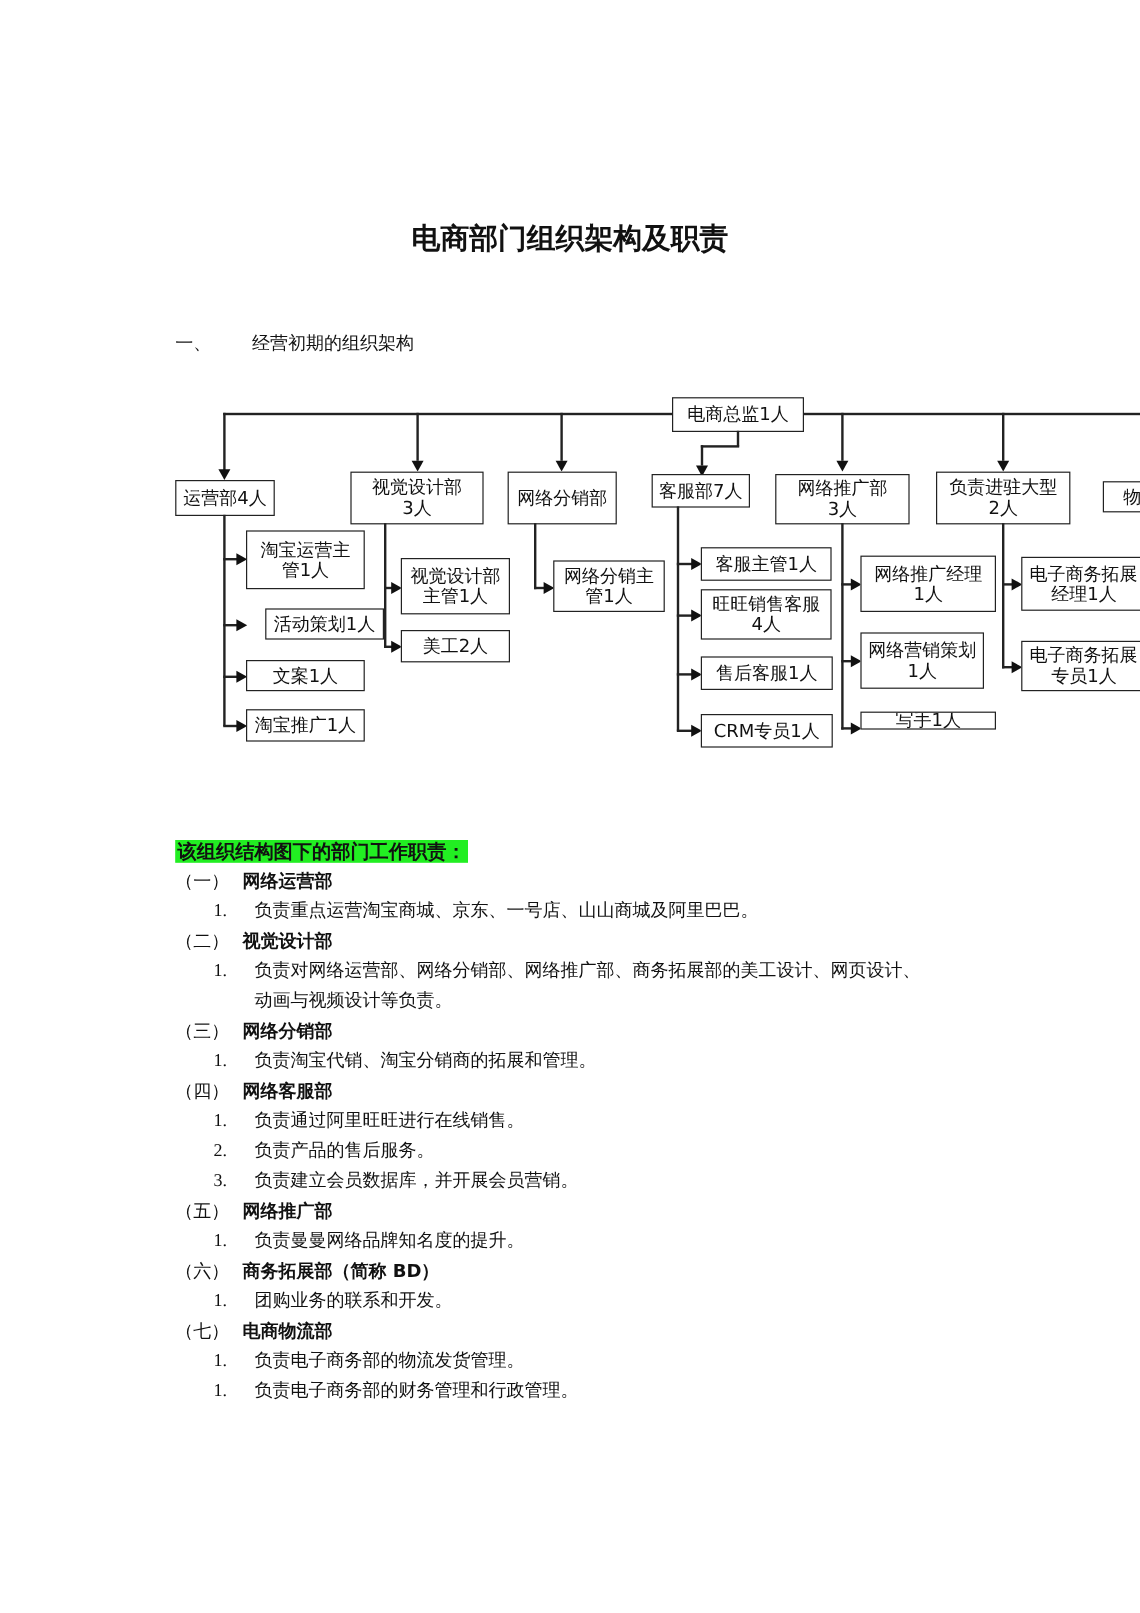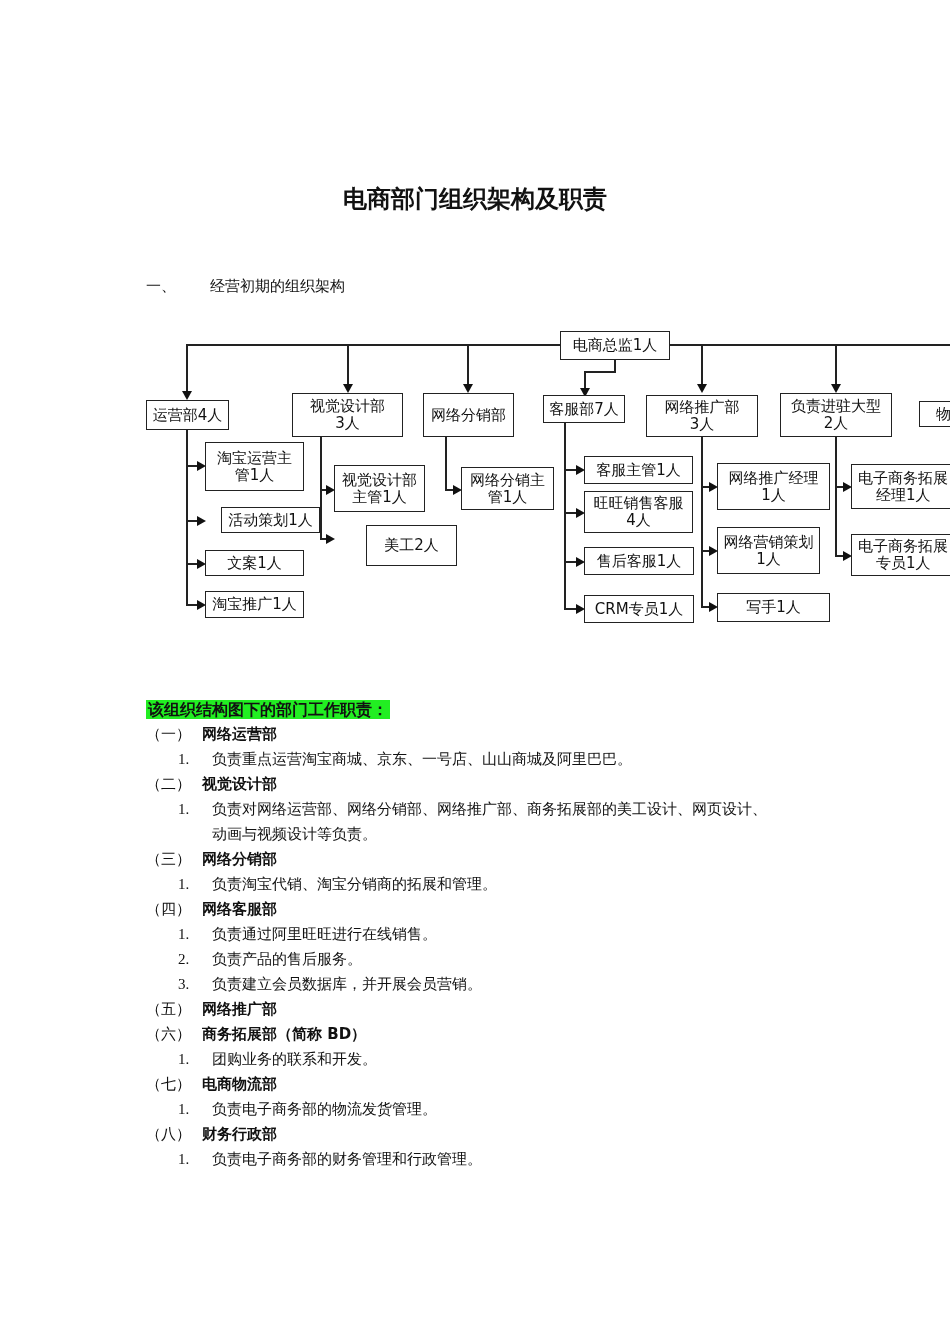--- a/index.html
+++ b/index.html
@@ -113,21 +113,21 @@
 
   <div class="line" style="left:320px; top:436px; width:2px; height:103px;"></div>
   <div class="line" style="left:320px; top:489px; width:7px; height:2px;"></div>
   <div class="arrow-right" style="left:326px; top:485px;"></div>
   <div class="line" style="left:320px; top:538px; width:7px; height:2px;"></div>
   <div class="arrow-right" style="left:326px; top:534px;"></div>
   <div class="box" style="left:334px; top:465px; width:91px; height:47px;">
     <span>视觉设计部</span>
     <span>主管1人</span>
   </div>
-  <div class="box" style="left:334px; top:525px; width:91px; height:41px;margin-left:32px;">
+  <div class="box" style="left:334px; top:525px; width:91px; height:27px;">
     <span>美工2人</span>
   </div>
 
   <div class="line" style="left:445px; top:436px; width:2px; height:55px;"></div>
   <div class="line" style="left:445px; top:489px; width:9px; height:2px;"></div>
   <div class="arrow-right" style="left:453px; top:485px;"></div>
   <div class="box" style="left:461px; top:467px; width:93px; height:43px;">
     <span>网络分销主</span>
     <span>管1人</span>
   </div>
@@ -163,21 +163,21 @@
   <div class="line" style="left:701px; top:606px; width:9px; height:2px;"></div>
   <div class="arrow-right" style="left:709px; top:602px;"></div>
   <div class="box" style="left:717px; top:463px; width:113px; height:47px;">
     <span>网络推广经理</span>
     <span>1人</span>
   </div>
   <div class="box" style="left:717px; top:527px; width:103px; height:47px;">
     <span>网络营销策划</span>
     <span>1人</span>
   </div>
-  <div class="box" style="left:717px; top:593px; width:113px; height:29px;">
+  <div class="box" style="left:717px; top:593px; width:113px; height:15px;">
     <span>写手1人</span>
   </div>
 
   <div class="line" style="left:835px; top:436px; width:2px; height:121px;"></div>
   <div class="line" style="left:835px; top:486px; width:9px; height:2px;"></div>
   <div class="arrow-right" style="left:843px; top:482px;"></div>
   <div class="line" style="left:835px; top:555px; width:9px; height:2px;"></div>
   <div class="arrow-right" style="left:843px; top:551px;"></div>
   <div class="box" style="left:851px; top:464px; width:120px; height:45px; align-items:flex-start; padding-left:6px;">
     <span>电子商务拓展</span>
@@ -197,20 +197,20 @@
       <div class="h"><span class="idx">（二）</span><span>视觉设计部</span></div>
       <div class="item"><span class="n">1.</span><span>负责对网络运营部、网络分销部、网络推广部、商务拓展部的美工设计、网页设计、</span></div>
       <div class="item cont">动画与视频设计等负责。</div>
       <div class="h"><span class="idx">（三）</span><span>网络分销部</span></div>
       <div class="item"><span class="n">1.</span><span>负责淘宝代销、淘宝分销商的拓展和管理。</span></div>
       <div class="h"><span class="idx">（四）</span><span>网络客服部</span></div>
       <div class="item"><span class="n">1.</span><span>负责通过阿里旺旺进行在线销售。</span></div>
       <div class="item"><span class="n">2.</span><span>负责产品的售后服务。</span></div>
       <div class="item"><span class="n">3.</span><span>负责建立会员数据库，并开展会员营销。</span></div>
       <div class="h"><span class="idx">（五）</span><span>网络推广部</span></div>
+      <div class="item"><span class="n">1.</span><span>负责曼曼网络品牌知名度的提升。</span></div>
       <div class="h"><span class="idx">（六）</span><span>商务拓展部（简称 BD）</span></div>
       <div class="item"><span class="n">1.</span><span>团购业务的联系和开发。</span></div>
       <div class="h"><span class="idx">（七）</span><span>电商物流部</span></div>
       <div class="item"><span class="n">1.</span><span>负责电子商务部的物流发货管理。</span></div>
-      <div class="h"><span class="idx">（八）</span><span>财务行政部</span></div>
       <div class="item"><span class="n">1.</span><span>负责电子商务部的财务管理和行政管理。</span></div>
     </div>
 </div>
 
 </body></html>

